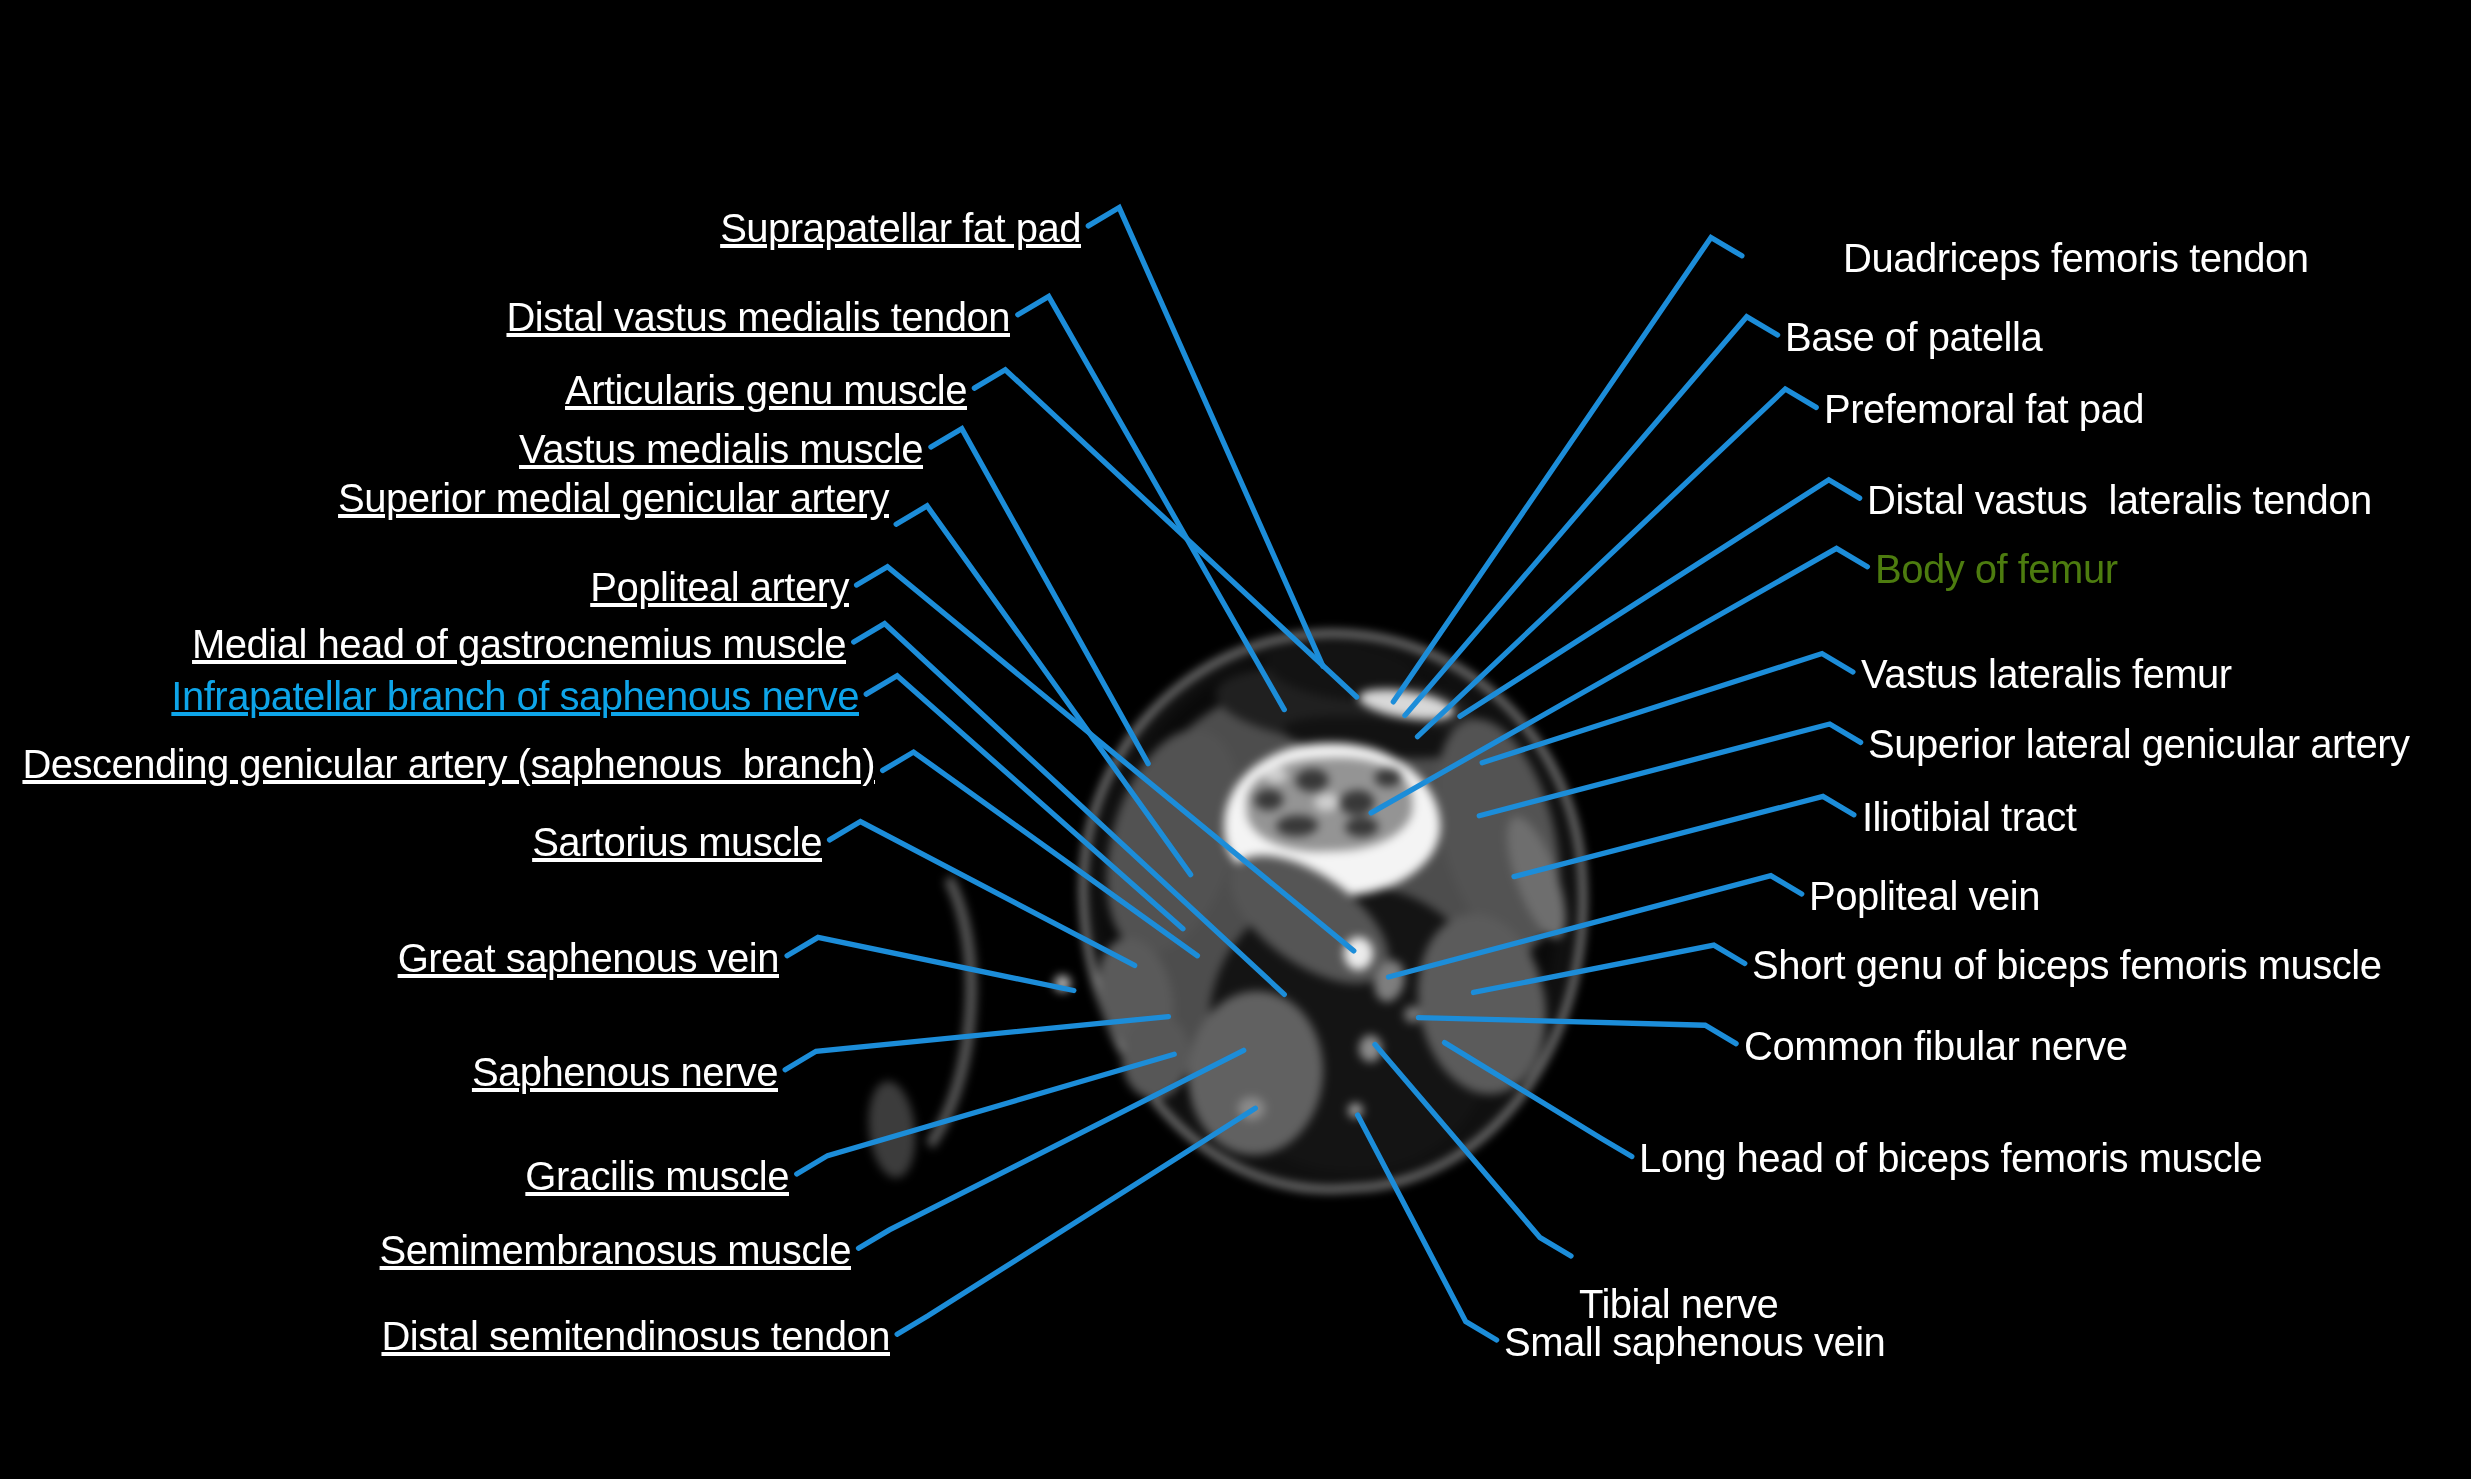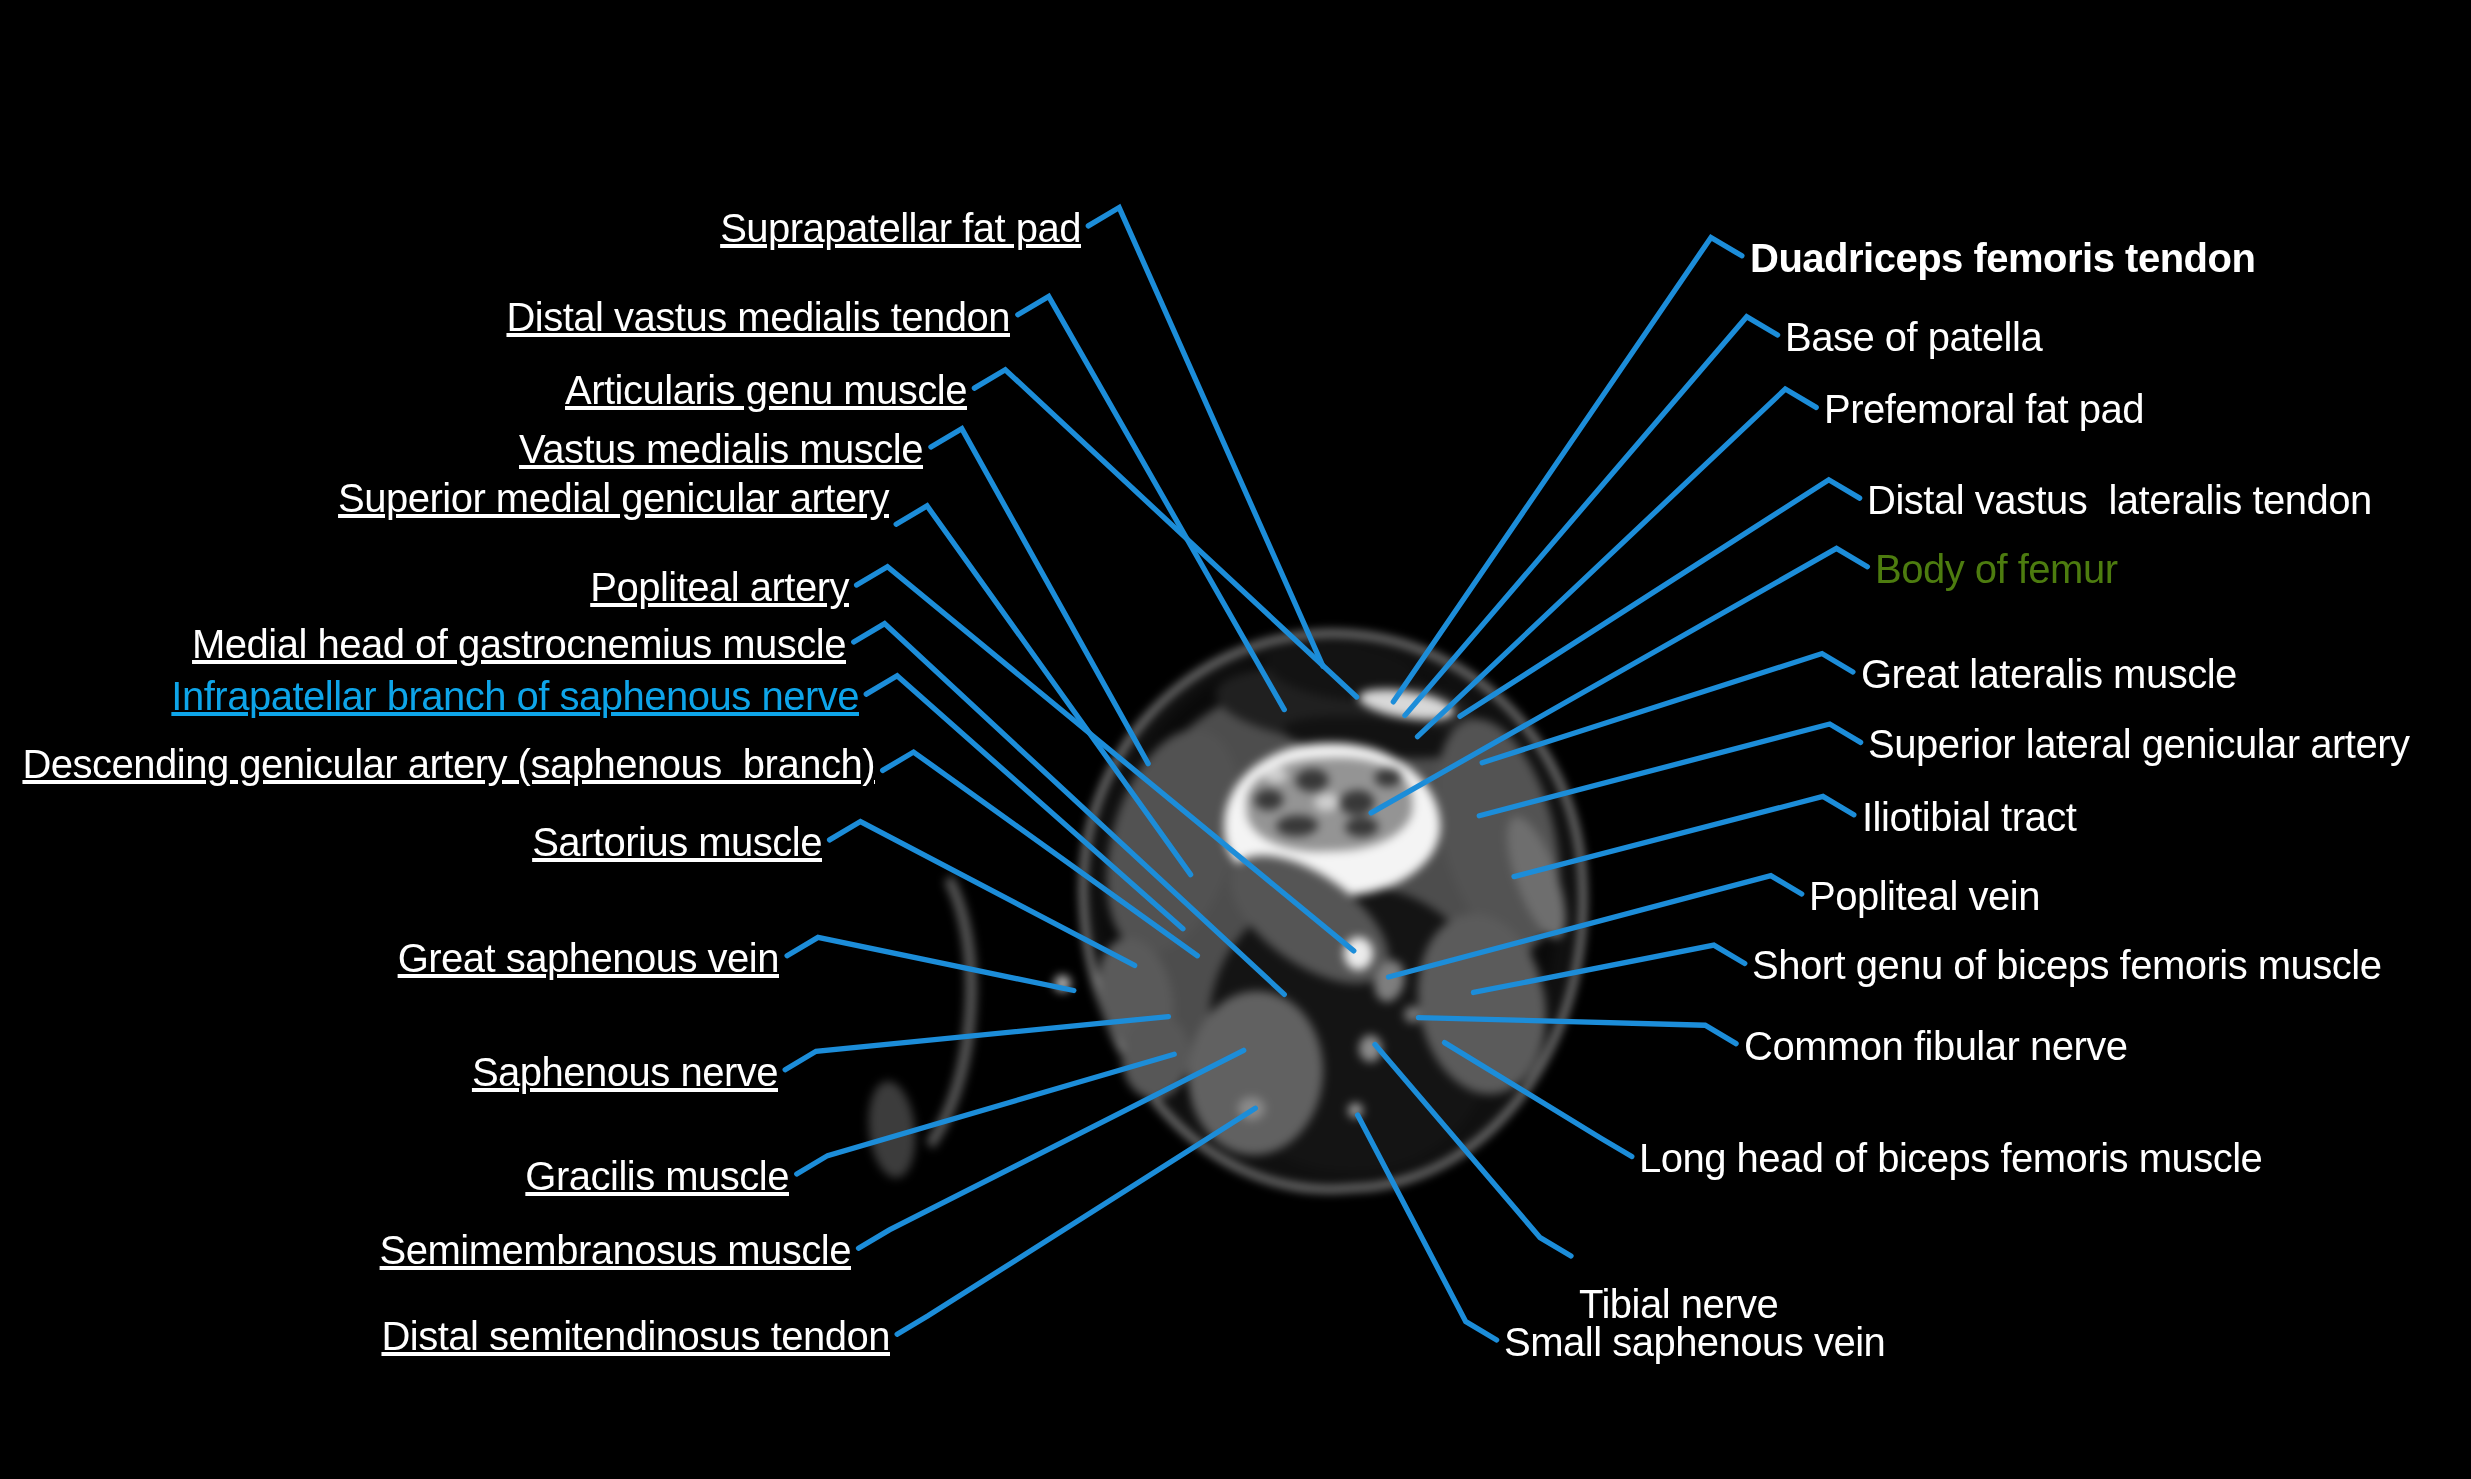--- a/index.html
+++ b/index.html
@@ -113,26 +113,26 @@
       <div class="label left" style="color: #0ea5e9; right: 1613px; top: 672px;">Infrapatellar branch of saphenous nerve</div>
       <div class="label left" style="color: rgb(255, 255, 255); right: 1597px; top: 740px;">Descending genicular artery (saphenous  branch)</div>
       <div class="label left" style="color: rgb(255, 255, 255); right: 1650px; top: 818px;">Sartorius muscle</div>
       <div class="label left" style="color: rgb(255, 255, 255); right: 1693px; top: 934px; text-align: center;">Great saphenous vein</div>
       <div class="label left" style="color: rgb(255, 255, 255); right: 1694px; top: 1048px;">Saphenous nerve</div>
       <div class="label left" style="color: rgb(255, 255, 255); right: 1683px; top: 1152px;">Gracilis muscle</div>
       <div class="label left" style="color: rgb(255, 255, 255); right: 1621px; top: 1226px;">Semimembranosus muscle</div>
       <div class="label left" style="color: rgb(255, 255, 255); right: 1582px; top: 1312px;">Distal semitendinosus tendon</div>
     </div>
   <div id="labels-right">
-      <div class="label right" style="color: rgb(255, 255, 255); left: 1750px; top: 234px; font-weight: bold;">Duadriceps femoris tendon</div>
+      <div class="label right" style="color: rgb(255, 255, 255); left: 1843px; top: 234px;">Duadriceps femoris tendon</div>
       <div class="label right" style="color: rgb(255, 255, 255); left: 1785px; top: 313px;">Base of patella</div>
       <div class="label right" style="color: rgb(255, 255, 255); left: 1824px; top: 385px;">Prefemoral fat pad</div>
       <div class="label right" style="color: rgb(255, 255, 255); left: 1867px; top: 476px;">Distal vastus  lateralis tendon</div>
       <div class="label right" style="color: #4d7c0f; left: 1875px; top: 545px;">Body of femur</div>
-      <div class="label right" style="color: rgb(255, 255, 255); left: 1861px; top: 650px;">Great lateralis muscle</div>
+      <div class="label right" style="color: rgb(255, 255, 255); left: 1861px; top: 650px;">Vastus lateralis femur</div>
       <div class="label right" style="color: rgb(255, 255, 255); left: 1868px; top: 720px;">Superior lateral genicular artery</div>
       <div class="label right" style="color: rgb(255, 255, 255); left: 1862px; top: 793px;">Iliotibial tract</div>
       <div class="label right" style="color: rgb(255, 255, 255); left: 1809px; top: 872px;">Popliteal vein</div>
       <div class="label right" style="color: rgb(255, 255, 255); left: 1752px; top: 941px;">Short genu of biceps femoris muscle</div>
       <div class="label right" style="color: rgb(255, 255, 255); left: 1744px; top: 1022px;">Common fibular nerve</div>
       <div class="label right" style="color: rgb(255, 255, 255); left: 1639px; top: 1134px;">Long head of biceps femoris muscle</div>
       <div class="label right" style="color: rgb(255, 255, 255); left: 1579px; top: 1280px;">Tibial nerve</div>
       <div class="label right" style="color: rgb(255, 255, 255); left: 1504px; top: 1318px;">Small saphenous vein</div>
     </div>
 </div>

